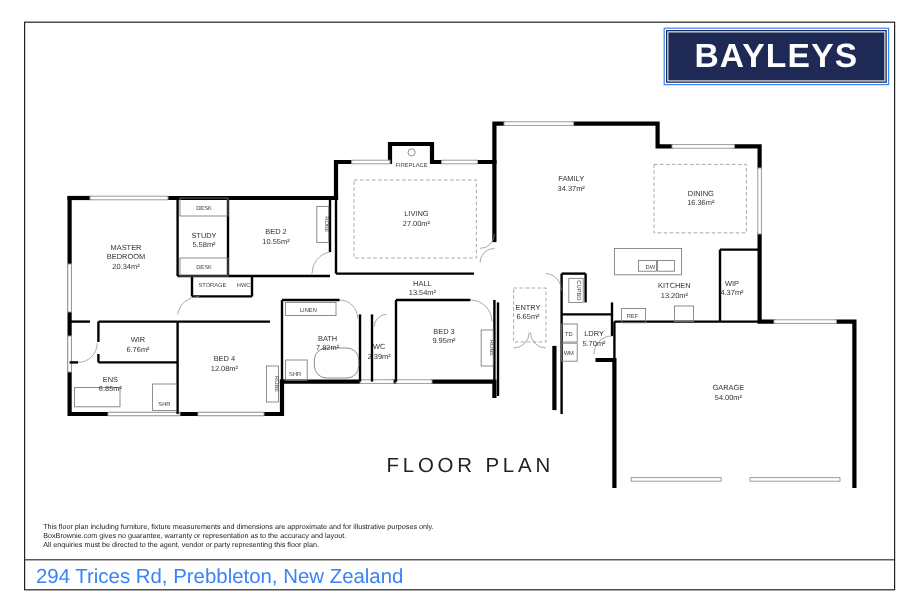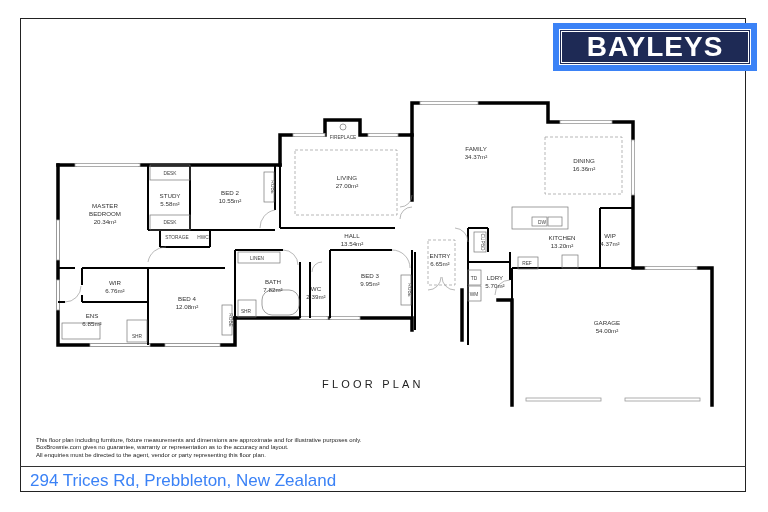--- a/index.html
+++ b/index.html
@@ -1,23 +1,23 @@
 <!DOCTYPE html>
 <html><head>
 <meta charset="utf-8">
 <style>
   html, body { margin:0; padding:0; background:#ffffff; }
   body { width:768px; height:512px; position:relative; overflow:hidden; font-family:"Liberation Sans", sans-serif; }
   .frame { position:absolute; left:20px; top:18px; width:726px; height:474px; border:1.5px solid #222; box-sizing:border-box; }
   .sep { position:absolute; left:20px; top:466px; width:726px; height:0; border-top:1.2px solid #333; }
-  .logo-wrap { position:absolute; left:553px; top:23px; width:204px; height:48px; border:6px solid #3b82f6; box-sizing:border-box; padding:2px; background:#fff; }
+  .logo-wrap { position:absolute; left:553px; top:23px; width:188px; height:48px; border:1px solid #3b82f6; box-sizing:border-box; padding:2px; background:#fff; }
   .logo { width:100%; height:100%; background:#1e2a55; display:flex; align-items:center; justify-content:center; border:1.5px solid #fff; box-sizing:border-box; outline:1px solid #1e2a55; }
   .logo span { color:#fff; font-weight:bold; font-size:28px; letter-spacing:1px; font-family:"Liberation Sans", sans-serif; }
   svg.plan { position:absolute; left:0; top:0; }
-  .title { position:absolute; left:322px; top:378px; font-size:11px; letter-spacing:3.2px; color:#222; }
+  .title { position:absolute; left:322px; top:378px; font-size:17px; letter-spacing:3.2px; color:#222; }
   .disclaimer { position:absolute; left:36px; top:437px; font-size:6px; line-height:7.3px; color:#222; }
   .address { position:absolute; left:30px; top:471px; font-size:17px; color:#3b82f6; }
   .lbl { font-family:"Liberation Sans", sans-serif; font-size:6.2px; fill:#333; text-anchor:middle; }
   .lbl-sm { font-family:"Liberation Sans", sans-serif; font-size:4.8px; fill:#444; text-anchor:middle; }
 </style>
 </head>
 <body>
 
 <div class="frame"></div>
 <div class="sep"></div>

